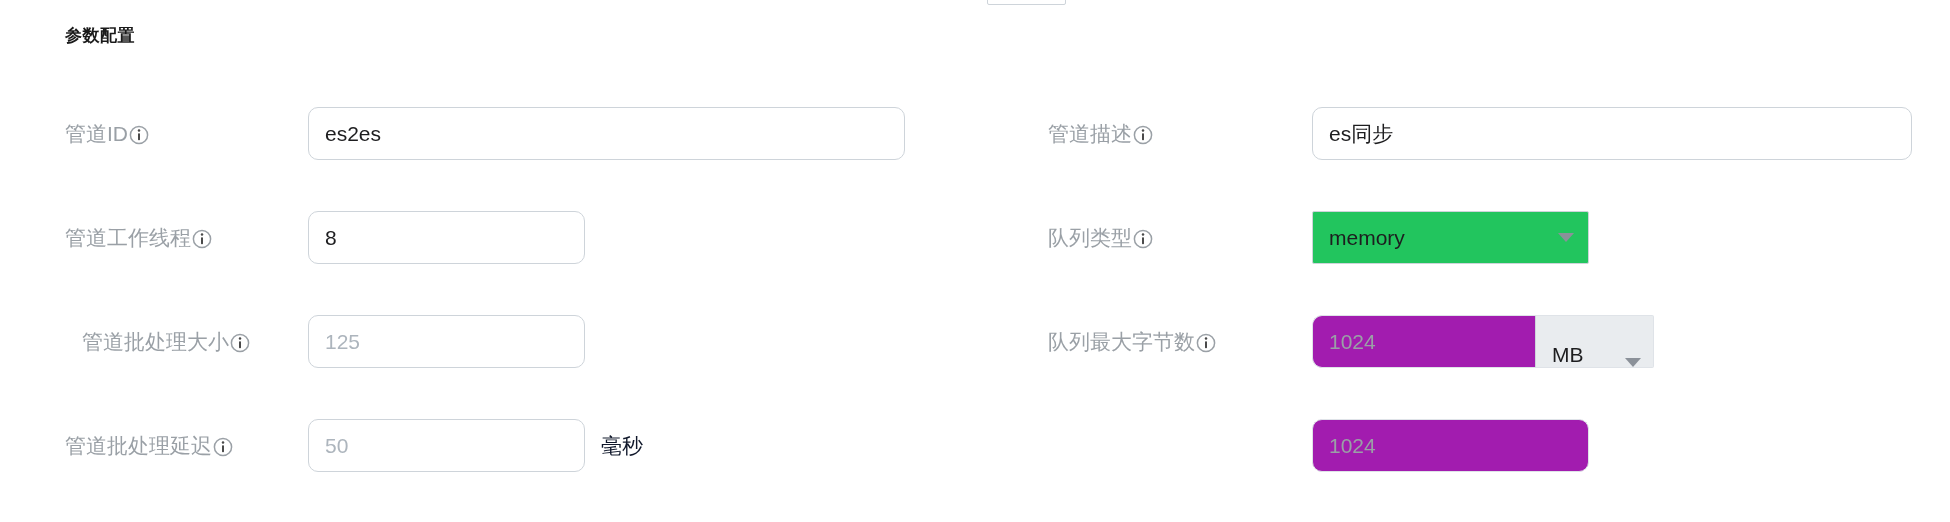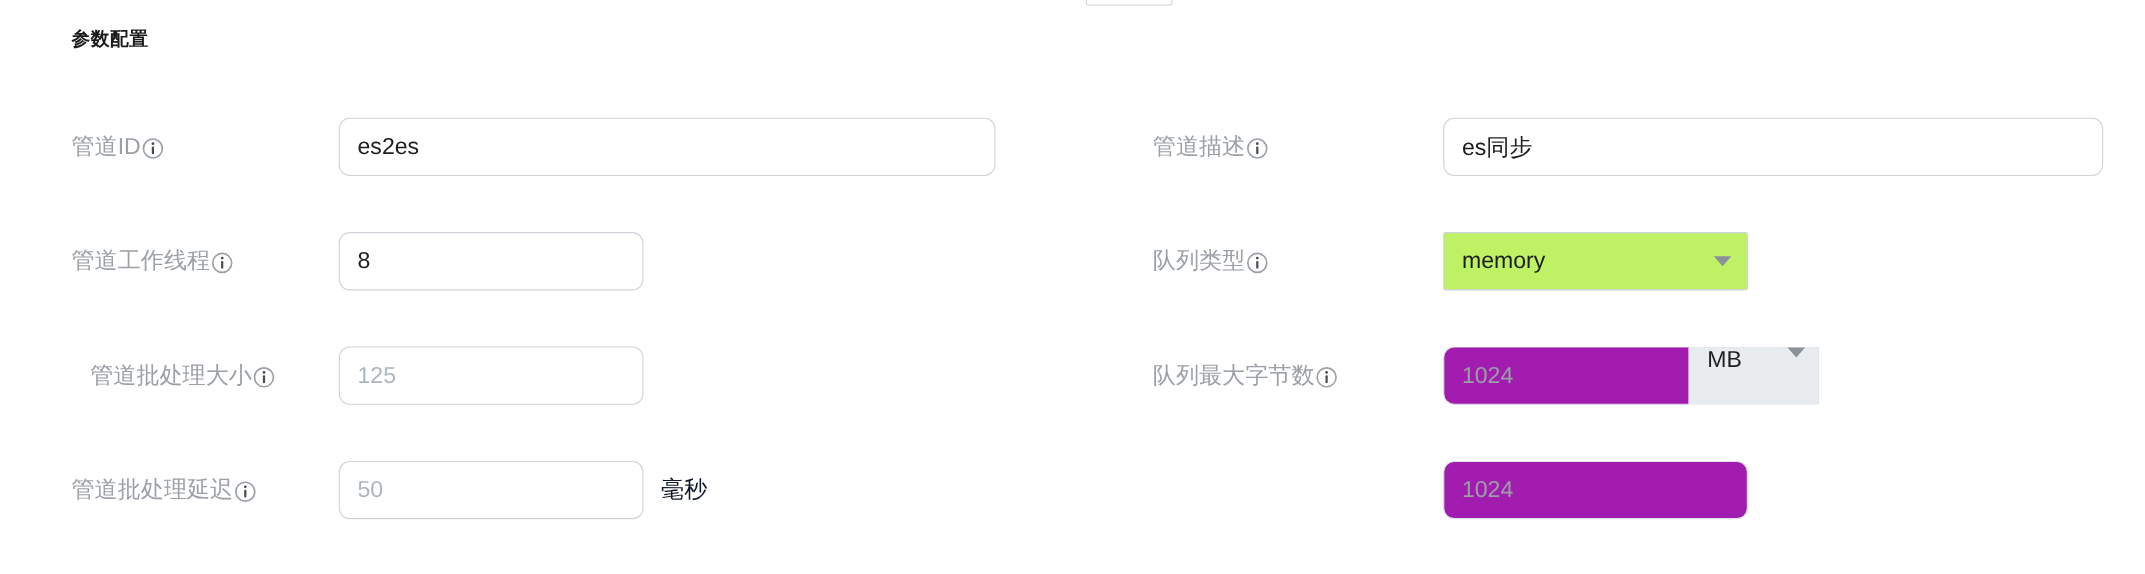--- a/index.html
+++ b/index.html
@@ -107,21 +107,21 @@
     border-color: #dfe3e8;
     color: #adb5bd;
   }
   .text-input.disabled::placeholder { color: #9aa0a6; opacity: 1; }
 
   .select-box {
     box-sizing: border-box;
     height: 53px;
     border: 1px solid #ced4da;
     border-radius: 2px;
-    background: #bef264;
+    background: #22c55e;
     display: flex;
     align-items: center;
     justify-content: space-between;
     padding: 0 14px 0 16px;
     font-size: 21px;
     color: #1d1d1f;
     cursor: pointer;
     user-select: none;
   }
 
@@ -148,21 +148,21 @@
   }
   .unit-select {
     box-sizing: border-box;
     height: 53px;
     border: 1px solid #dfe3e8;
     border-left: 1px solid #ced4da;
     border-top-right-radius: 2px;
     border-bottom-right-radius: 2px;
     background: #e9ecef;
     display: flex;
-    align-items: flex-start;
+    align-items: flex-end;
     justify-content: space-between;
     padding: 0 12px 0 16px;
     font-size: 21px;
     color: #1d1d1f;
     cursor: pointer;
     user-select: none;
   }
 
   .suffix-text {
     position: absolute;

